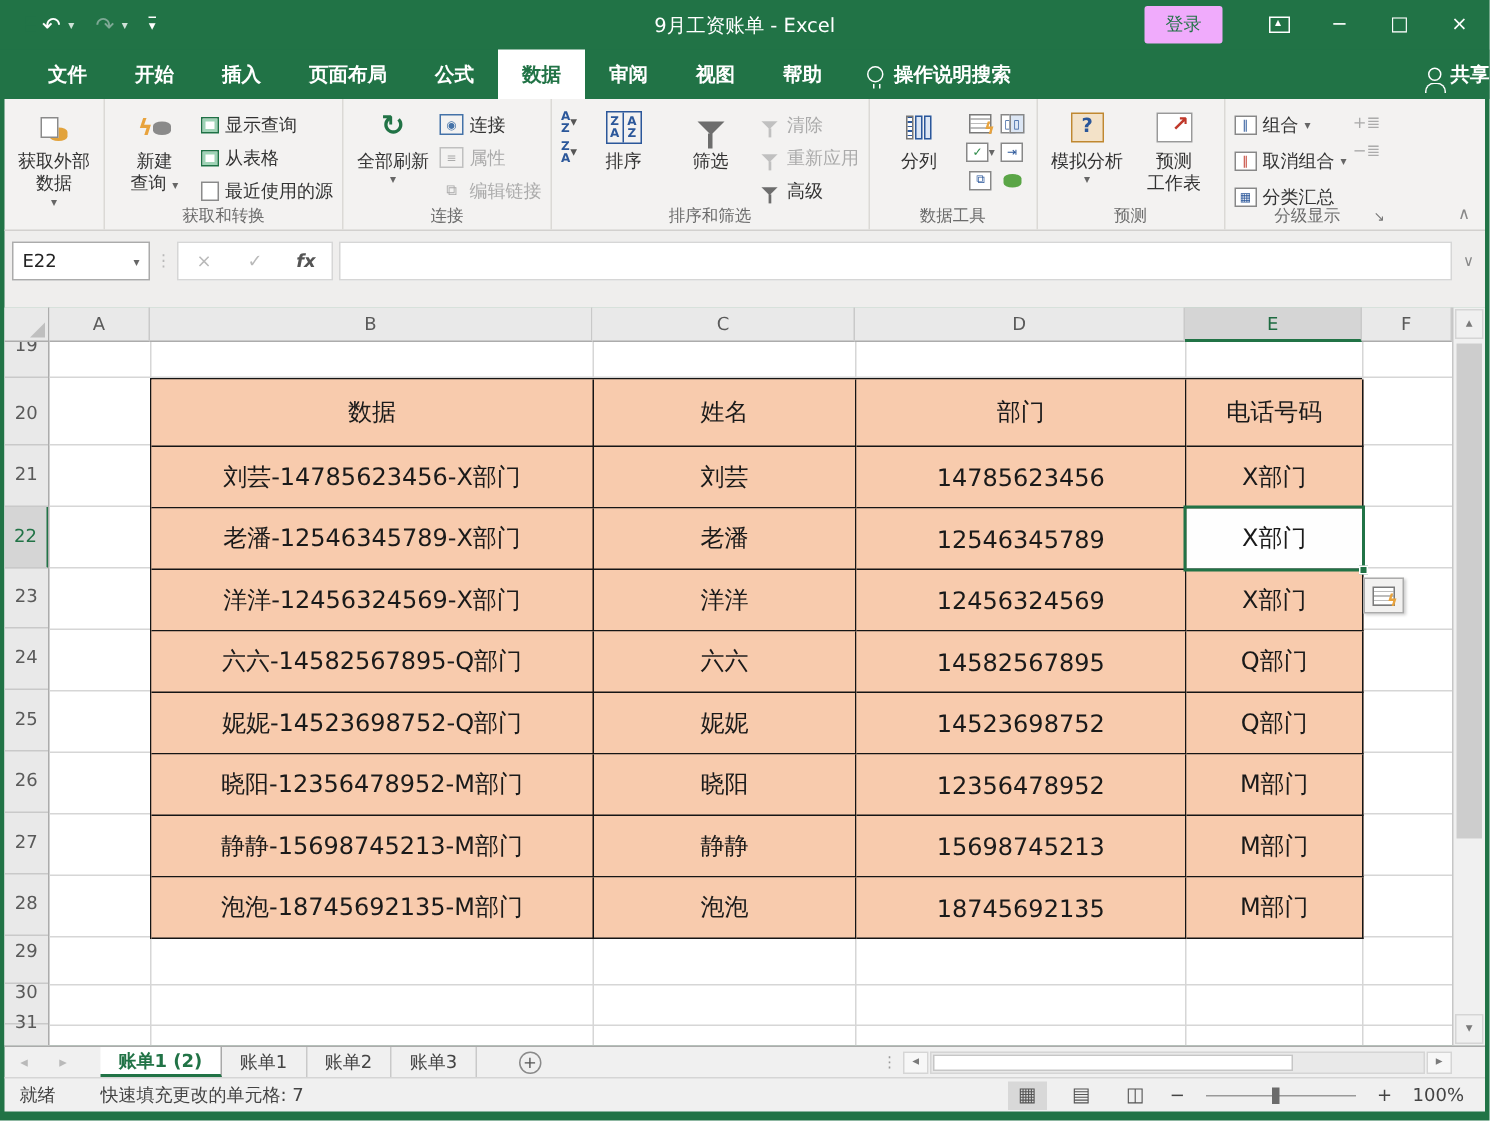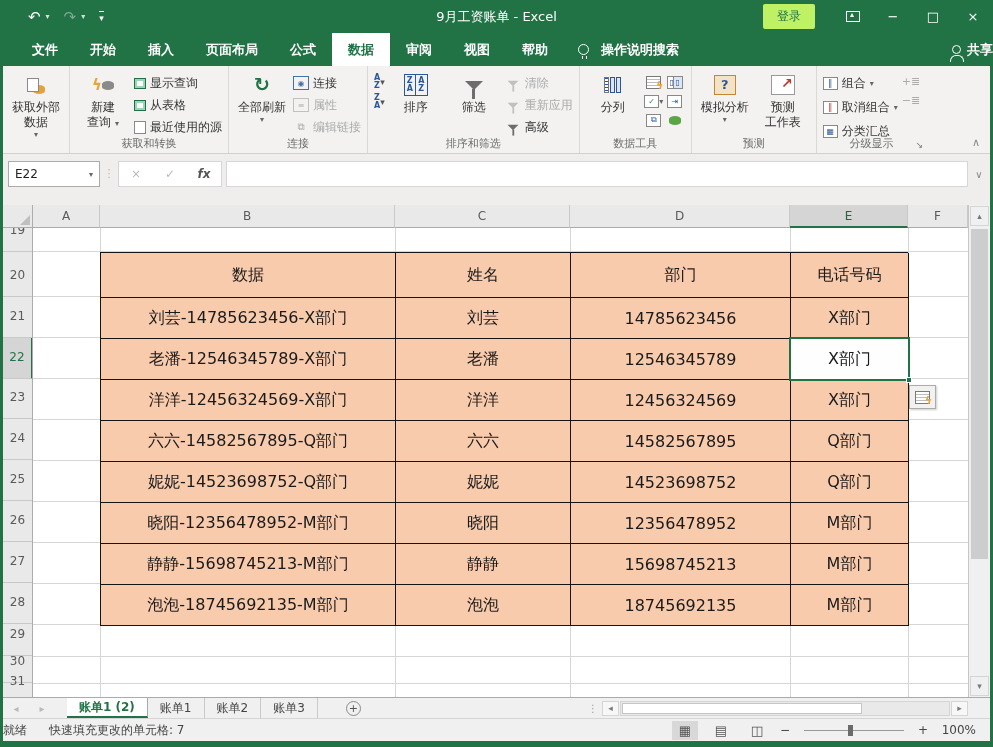--- a/index.html
+++ b/index.html
@@ -11,30 +11,30 @@
   .qat { display:flex; align-items:center; gap:14px; padding-left:14px; width:170px; }
   .qat .g { font-size:15px; color:#fff; cursor:default; }
   .qat .dim { color:#7ea995; }
   .floppy { width:13px; height:13px; background:#fff; position:relative; }
   .floppy:before { content:""; position:absolute; left:3px; top:0; width:7px; height:4px; background:#217346; }
   .floppy:after { content:""; position:absolute; left:3px; bottom:1px; width:7px; height:5px; background:#217346; }
   .mini-drop { font-size:8px; color:#cfe3d8; margin-left:-9px; }
   .qat-custom { font-size:9px; border-top:1.5px solid #fff; padding-top:1px; }
   .title-text { position:absolute; left:0; right:0; text-align:center; font-size:13px; color:#fff; pointer-events:none; }
   .tb-right { margin-left:auto; display:flex; align-items:center; height:100%; }
-  .login-btn { background:#bef264; color:#217346; font-size:12px; padding:4px 14px; border-radius:2px; margin-right:18px; }
+  .login-btn { background:#f0abfc; color:#217346; font-size:12px; padding:4px 14px; border-radius:2px; margin-right:18px; }
   .winbtn { width:40px; height:100%; display:flex; align-items:center; justify-content:center; font-size:13px; color:#fff; }
   .ribbon-display { width:14px; height:11px; border:1px solid #fff; position:relative; }
   .ribbon-display:before { content:"▴"; position:absolute; left:3px; top:-2px; font-size:8px; }
 
   
   .tabrow { position:absolute; left:16px; top:33px; width:993px; height:33px; background:#217346; display:flex; align-items:stretch; color:#fff; font-size:13px;font-weight:bold; }
   .rtab { display:flex; align-items:center; padding:0 16px; }
   .rtab.active { background:#fff; color:#217346; }
-  .tellme { display:flex; align-items:center; gap:12px; padding:0 14px; color:#fff; }
+  .tellme { display:flex; align-items:center; gap:7px; padding:0 14px; color:#fff; }
   .bulb { width:11px; height:11px; border:1.5px solid #fff; border-radius:50%; position:relative; }
   .bulb:after { content:""; position:absolute; left:2.5px; top:11px; width:3px; height:3px; border-left:1.5px solid #fff; border-right:1.5px solid #fff; }
   .share { margin-left:auto; display:flex; align-items:center; gap:6px; padding-right:16px; }
   .person { width:9px; height:9px; border:1.5px solid #fff; border-radius:50%; position:relative; }
   .person:after { content:""; position:absolute; left:-3px; top:9px; width:12px; height:6px; border:1.5px solid #fff; border-bottom:none; border-radius:6px 6px 0 0; }
 
   
   .ribbon { position:absolute; left:3px; top:66px; width:987px; height:88px; background:#F3F2F1; border-bottom:1px solid #D2D0CE; display:flex; align-items:stretch; }
   .rgroup { position:relative; display:flex; align-items:flex-start; gap:4px; padding:4px 6px 16px 6px; border-right:1px solid #DBD9D6; }
   .glabel { position:absolute; left:0; right:0; bottom:2px; text-align:center; font-size:11px; color:#6b6b6b; }
@@ -114,21 +114,21 @@
   .stab { display:flex; align-items:center; padding:0 12px; color:#444; border-right:1px solid #C9C9C9; }
   .stab.active { background:#fff; color:#217346; font-weight:bold; border-bottom:2px solid #217346; border-right:1px solid #A9A9A9; margin-left:12px; }
   .addsheet { width:15px; height:15px; border:1px solid #8a8a8a; border-radius:50%; align-self:center; margin-left:28px; display:flex; align-items:center; justify-content:center; color:#555; font-size:11px; line-height:1; }
   .splitter { margin-left:auto; display:flex; align-items:center; color:#9a9a9a; font-size:10px; padding:0 4px; }
   .hs-btn { width:17px; display:flex; align-items:center; justify-content:center; color:#7a7a7a; font-size:9px; border:1px solid #D5D5D5; align-self:center; height:15px; background:#F7F7F7; }
   .hs-track { width:330px; height:15px; align-self:center; background:#E9E9E9; border:1px solid #D5D5D5; position:relative; margin:0 1px; }
   .hs-thumb { position:absolute; left:1px; top:1px; bottom:1px; width:240px; background:#FFFFFF; border:1px solid #C6C6C6; }
 
   
   .statusbar { position:absolute; left:3px; top:718px; width:987px; height:23px; background:#F0F0F0; border-top:1px solid #D5D5D5; display:flex; align-items:center; font-size:12px; color:#444; }
-  .sb-mode { width:46px; }
+  .sb-mode { padding-left:10px; width:64px; }
   .sb-right { margin-left:auto; display:flex; align-items:center; gap:10px; padding-right:14px; }
   .viewbtn { width:26px; height:19px; display:flex; align-items:center; justify-content:center; color:#555; font-size:13px; }
   .viewbtn.active { background:#D8D8D8; }
   .zoomline { width:100px; height:1px; background:#999; position:relative; margin:0 4px; }
   .zoomthumb { position:absolute; left:44px; top:-5px; width:5px; height:11px; background:#6b6b6b; }
   .zoompct { width:38px; text-align:right; }
 </style>
 </head>
 <body>
 

